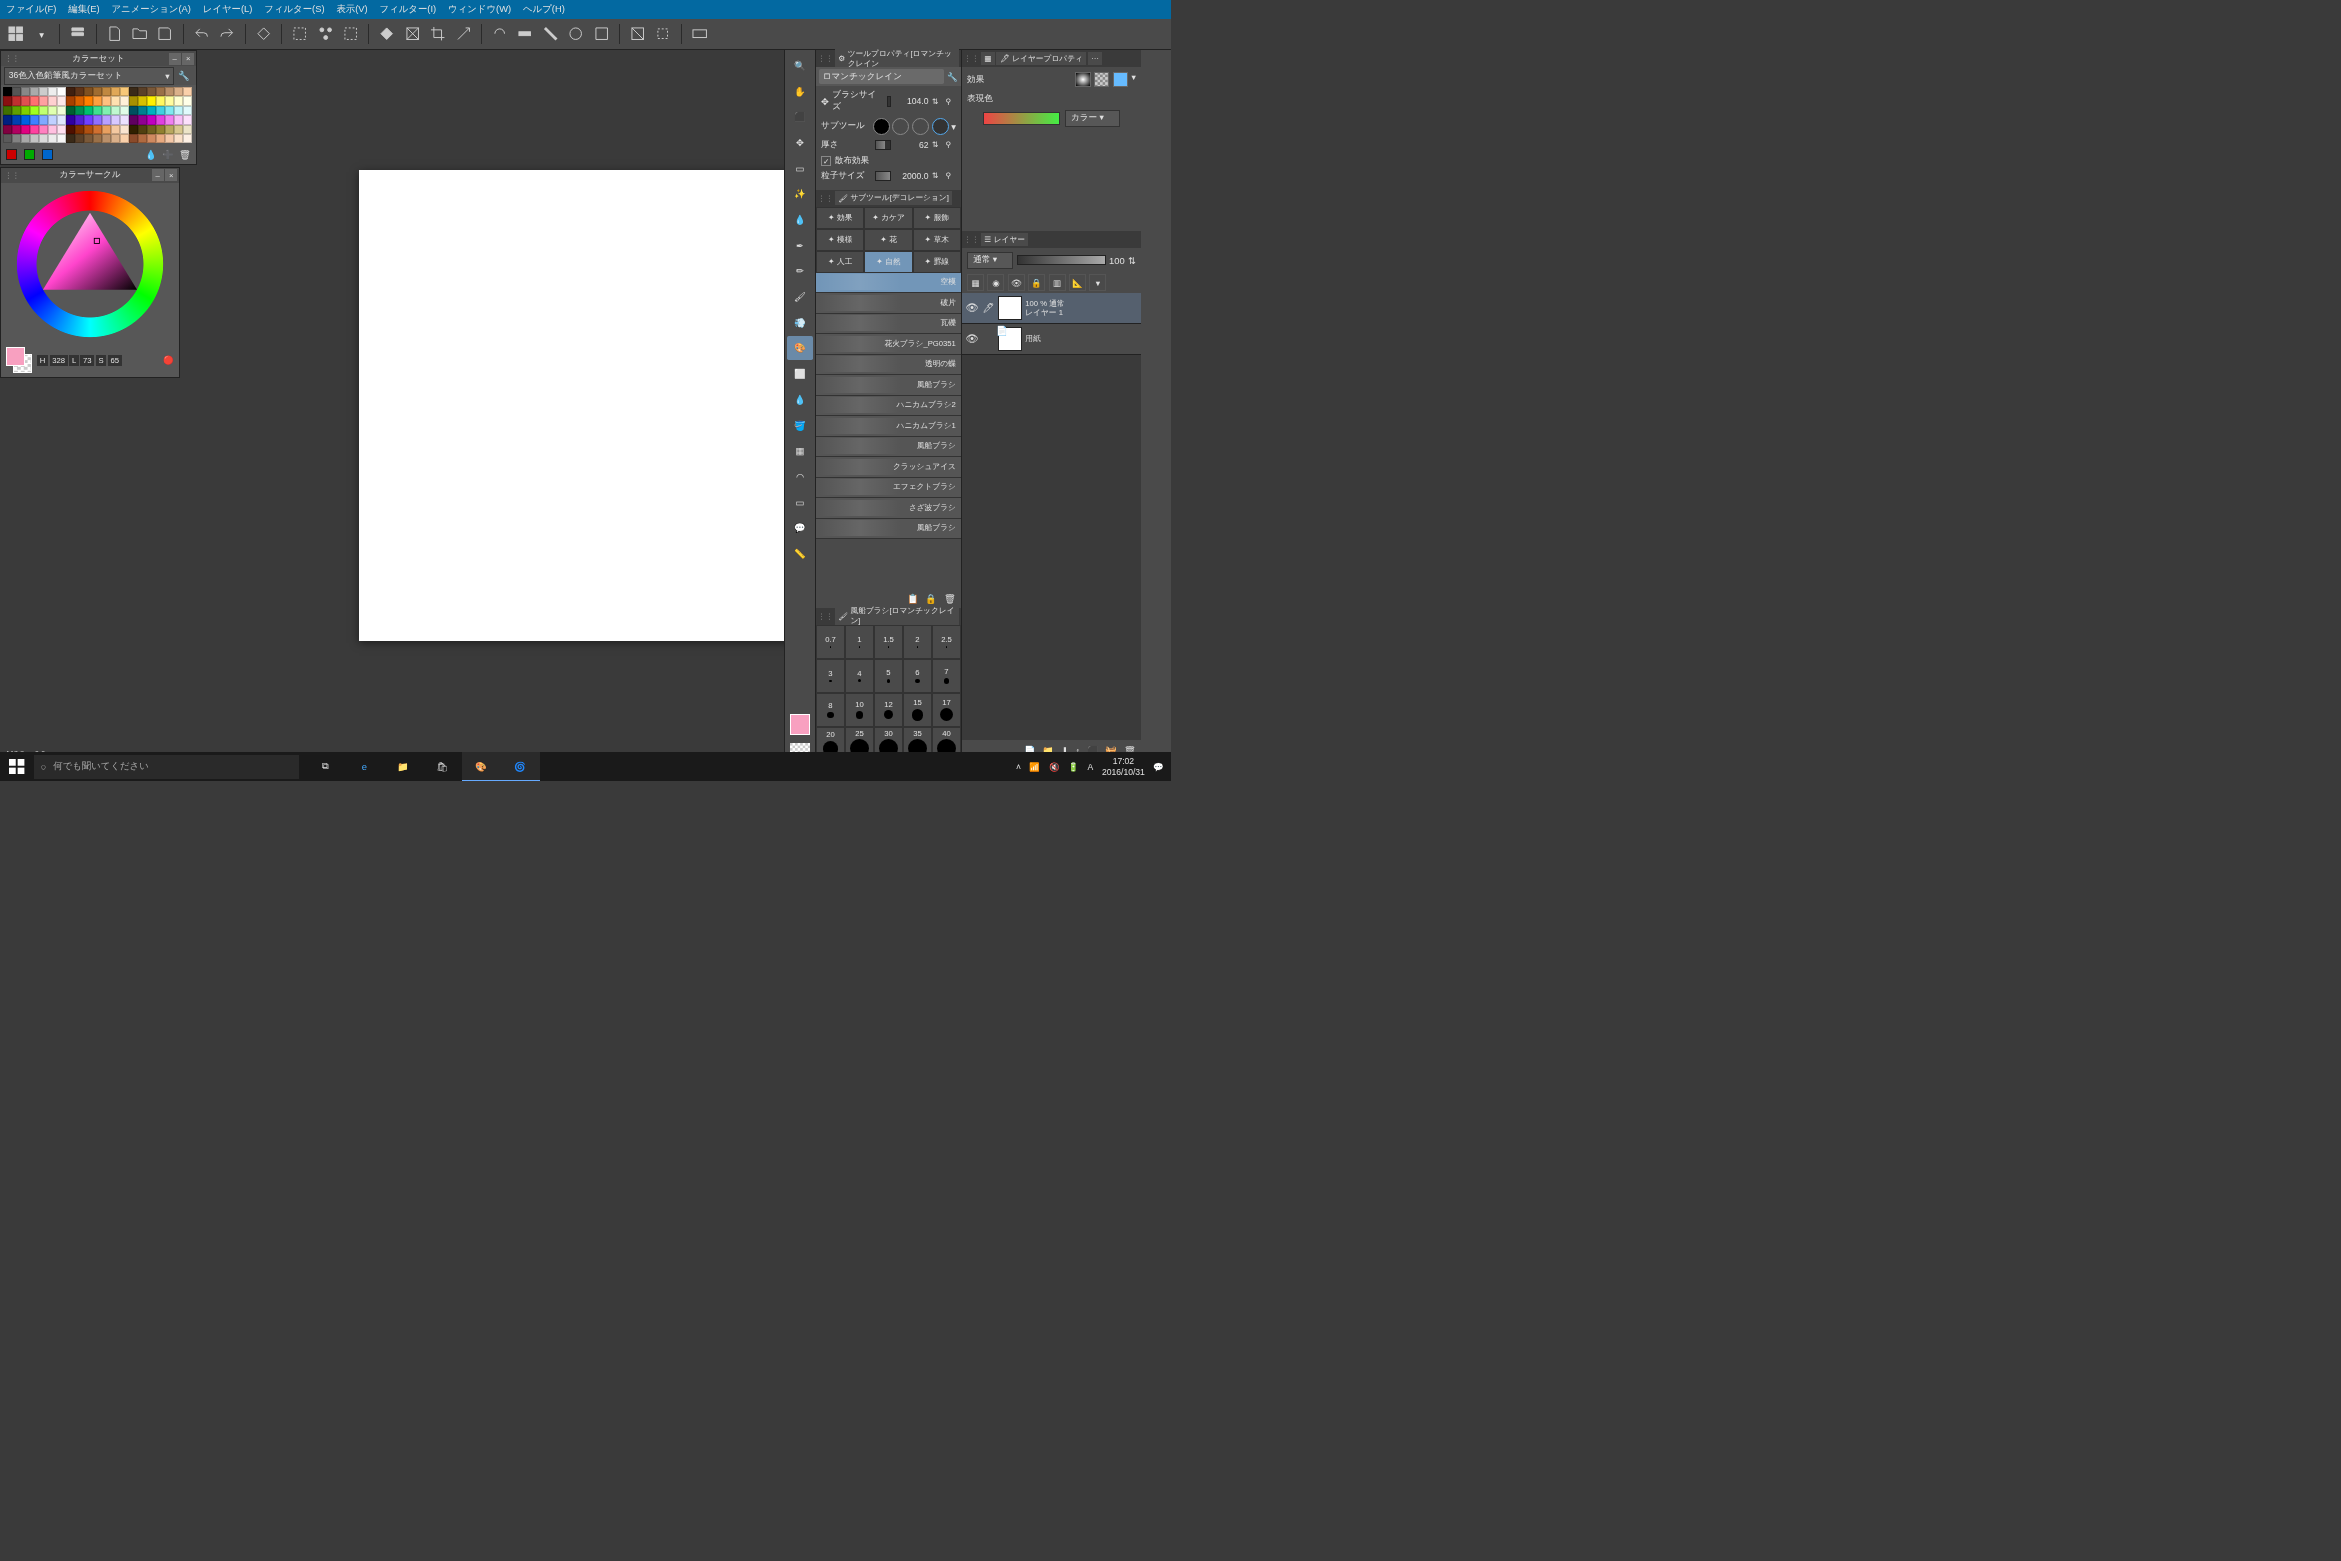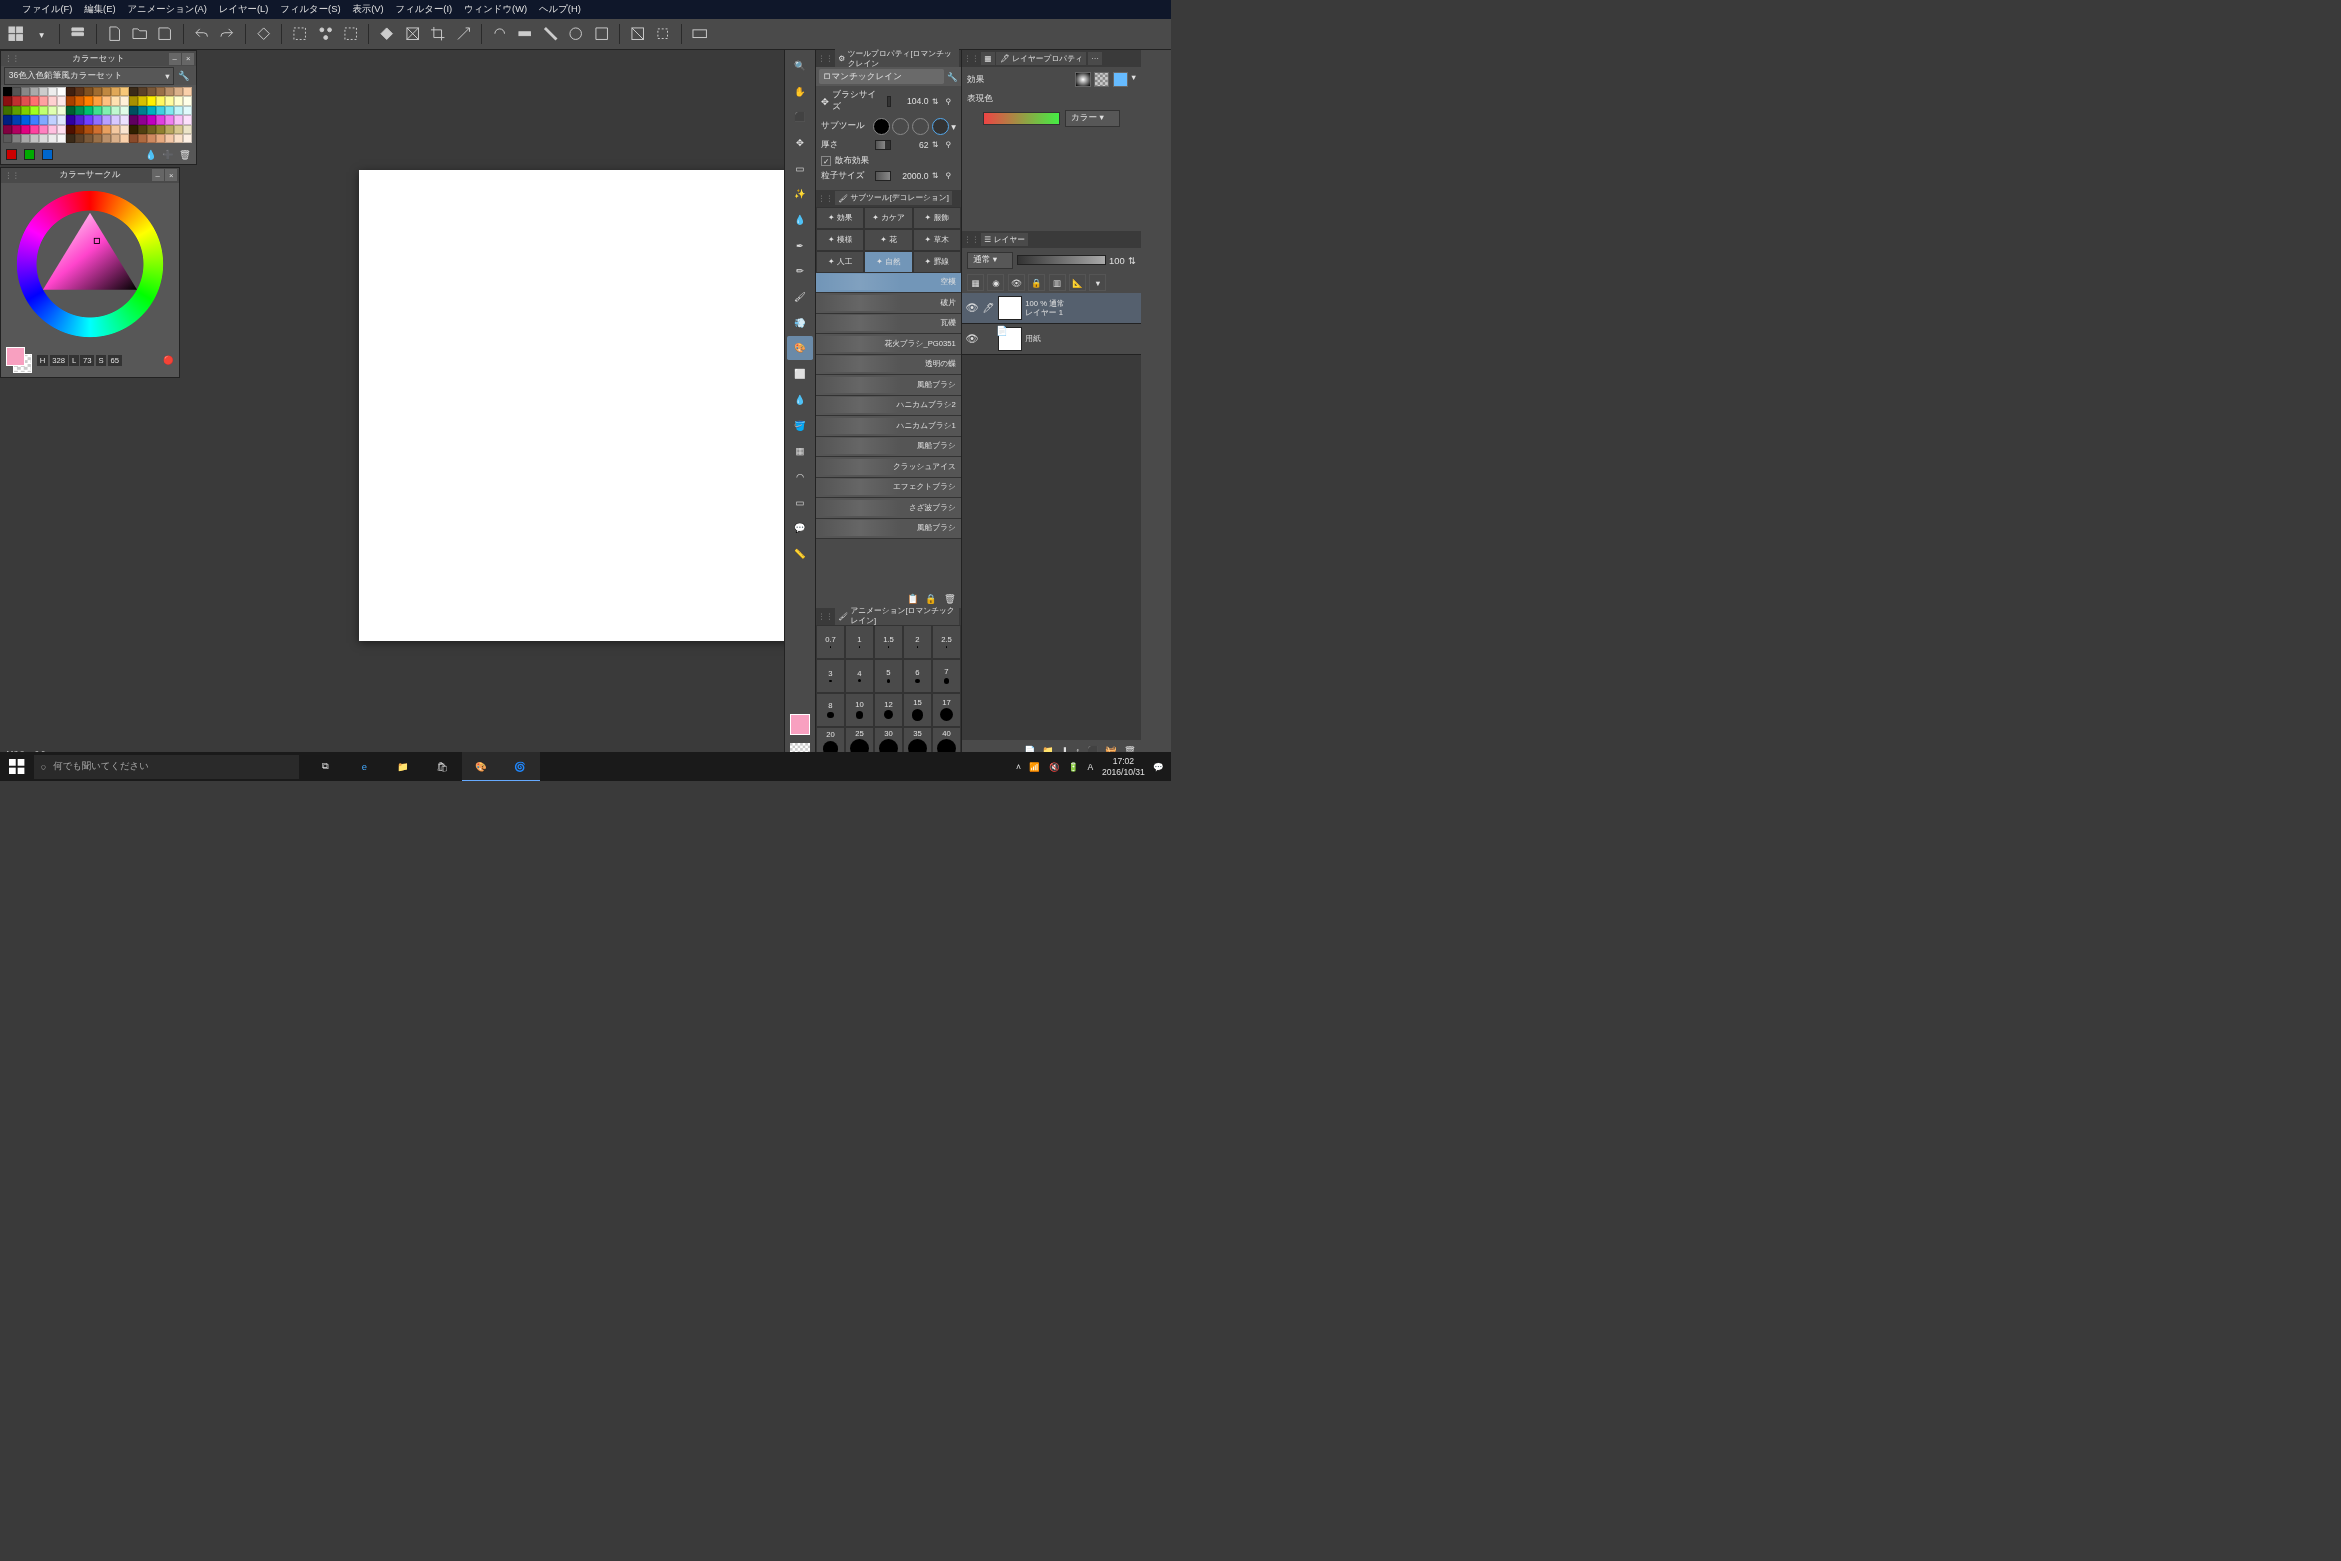--- a/index.html
+++ b/index.html
@@ -1,17 +1,17 @@
 <!DOCTYPE html>
 <html style="font-size:13.7px"><head>
 <meta charset="utf-8">
 <style>
 * { margin:0; padding:0; box-sizing:border-box; font-family:"Yu Gothic","Meiryo",sans-serif; user-select:none; }
 body { background:#3a3a3a; color:#e0e0e0; font-size:9.4px; overflow:hidden; width:1171px; height:781px; position:relative; }
-.menubar { height:19px; background:#0f172a; display:flex; align-items:center; padding:0 17px; gap:1.7px; }
+.menubar { height:19px; background:#0369a1; display:flex; align-items:center; padding:0 1px; gap:1.7px; }
 .menubar .mitem { padding:1.7px 5.1px; cursor:pointer; }
 .toolbar { height:31px; background:#4a4a4a; display:flex; align-items:center; padding:0 5.1px; gap:3.4px; border-bottom:0.9px solid #222; }
 .tbtn { width:22px; height:22px; display:flex; align-items:center; justify-content:center; cursor:pointer; border-radius:1.7px; }
 .tbtn svg { width:15.4px; height:15.4px; fill:#ccc; stroke:#ccc; }
 .tdiv { width:0.9px; height:20.5px; background:#2a2a2a; margin:0 3.4px; }
 .main { position:absolute; top:50px; left:0; right:0; bottom:20.5px; background:#3a3a3a; display:flex; }
 .lcol { position:absolute; left:0; top:0; width:197px; z-index:5; }
 .fpanel { background:#575757; border:0.9px solid #222; margin-bottom:1.7px; }
 .ftitle { height:15.4px; background:#4a4a4a; display:flex; align-items:center; justify-content:center; font-size:8.6px; position:relative; }
 .ftitle .grip { position:absolute; left:3.4px; font-size:7.7px; color:#999; }
@@ -657,21 +657,21 @@
       <div class="bfoot">
         <span>📋</span>
         <span>🔒</span>
         <span>🗑</span>
       </div>
 
       <div class="ptabs">
         <span class="grip">⋮⋮</span>
         <div class="ptab">
             <span>🖌</span>
-            <span>アニメーション[ロマンチックレイン]</span>
+            <span>風船ブラシ[ロマンチックレイン]</span>
           </div>
       </div>
       <div class="sizepanel">
           <div class="sizegrid" id="sizegrid">
             <div class="szc">0.7<div class="dot" style="width: 1.7px; height: 1.7px;"></div></div>
             <div class="szc">1<div class="dot" style="width: 1.7px; height: 1.7px;"></div></div>
             <div class="szc">1.5<div class="dot" style="width: 1.7px; height: 1.7px;"></div></div>
             <div class="szc">2<div class="dot" style="width: 1.7px; height: 1.7px;"></div></div>
             <div class="szc">2.5<div class="dot" style="width: 1.9px; height: 1.9px;"></div></div>
             <div class="szc">3<div class="dot" style="width: 2.3px; height: 2.3px;"></div></div>

